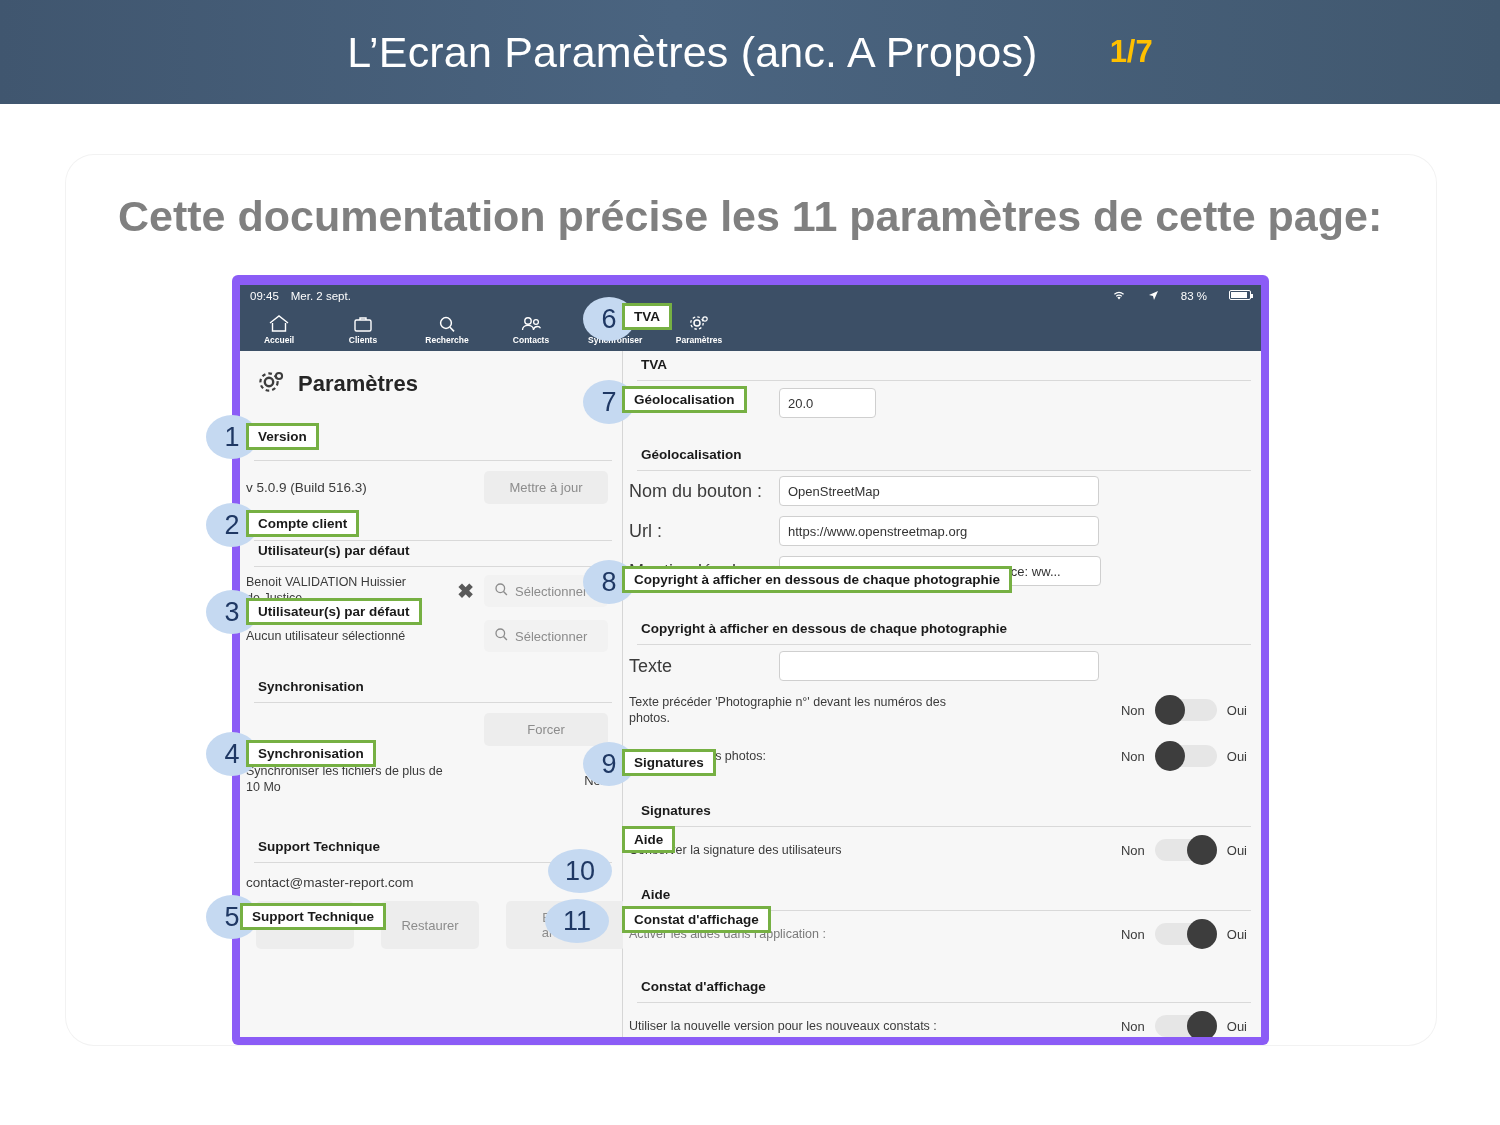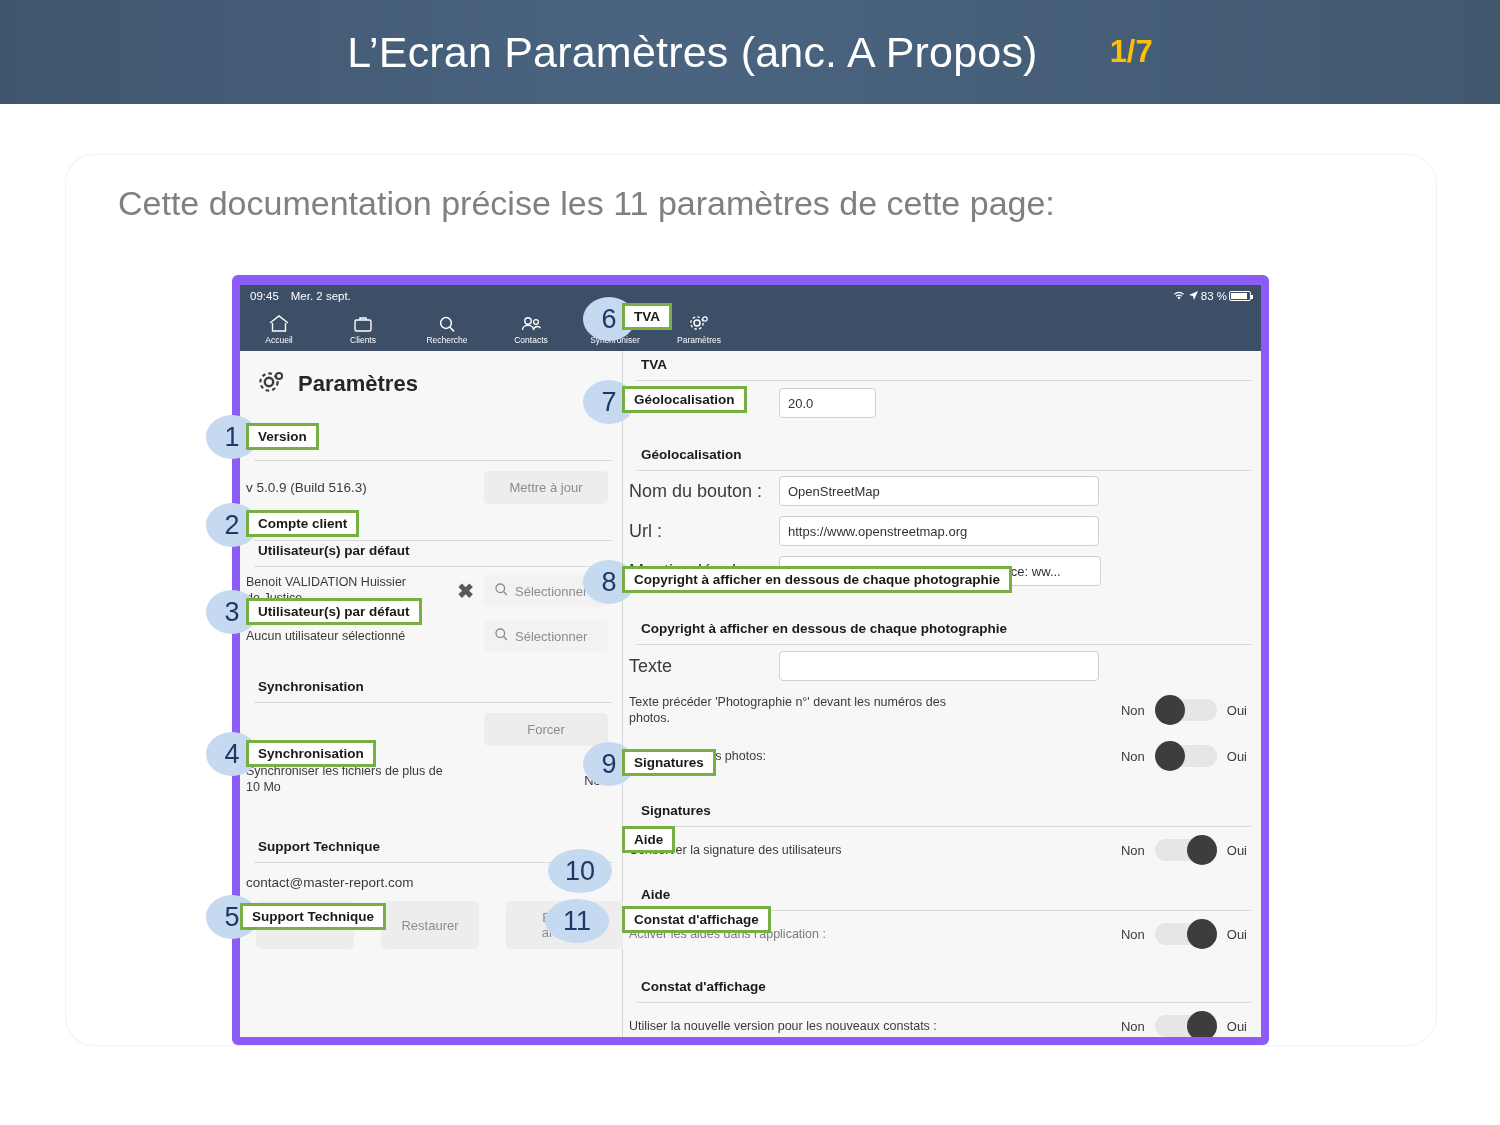--- a/index.html
+++ b/index.html
@@ -23,52 +23,52 @@
   .slide-page {
     color:#ffc000; font-size:31px; font-weight:700; margin-left:72px;
   }
   
   .card {
     position:absolute; left:66px; top:155px; width:1370px; height:890px;
     background:#ffffff; border-radius:28px;
     box-shadow:0 0 0 1px #f2f2f2;
   }
   .card-heading {
-    position:absolute; left:118px; top:184px; width:1300px;
-    font-size:34px; color:#808080; font-weight:400;
+    position:absolute; left:118px; top:192px; width:1300px;
+    font-size:43px; color:#808080; font-weight:700;
   }
   
   .tablet {
     position:absolute; left:232px; top:275px; width:1037px; height:770px;
     background:#8b5cf6; border-radius:6px; padding:10px 8px 8px 8px;
   }
   .tablet-screen {
     position:relative; width:100%; height:100%;
     background:#f7f7f7; overflow:hidden;
   }
   
   .statusbar {
     position:absolute; top:0; left:0; right:0; height:22px;
     background:#3c4f66; color:#ffffff; font-size:11.5px;
     display:flex; align-items:center; padding:0 10px;
   }
   .statusbar .sb-left { display:flex; gap:12px; }
-  .statusbar .sb-right { margin-left:auto; display:flex; align-items:center; gap:2px; }
+  .statusbar .sb-right { margin-left:auto; display:flex; align-items:flex-start; gap:22px; }
   .batt {
     display:inline-block; width:22px; height:10px; border:1px solid #fff; border-radius:2px;
     position:relative;
   }
   .batt::after{content:"";position:absolute;left:1px;top:1px;bottom:1px;width:16px;background:#fff;}
   .batt::before{content:"";position:absolute;right:-3px;top:3px;width:2px;height:4px;background:#fff;}
   
   .toolbar {
     position:absolute; top:22px; left:0; right:0; height:44px;
     background:#3c4f66; display:flex; align-items:center; padding-left:12px; gap:30px;
   }
-  .tb-item { width:54px; text-align:center; color:#ffffff; }
+  .tb-item { width:54px; text-align:center; color:#ffffff;font-weight:bold; }
   .tb-item .lbl { font-size:8.5px; display:block; margin-top:1px; }
   .tb-icon svg { display:block; margin:0 auto; }
   
   .content {
     position:absolute; top:66px; left:0; right:0; bottom:0;
     display:flex;
   }
   .col-left {
     width:383px; border-right:1px solid #d6d6d6; position:relative;
     background:#f7f7f7;

